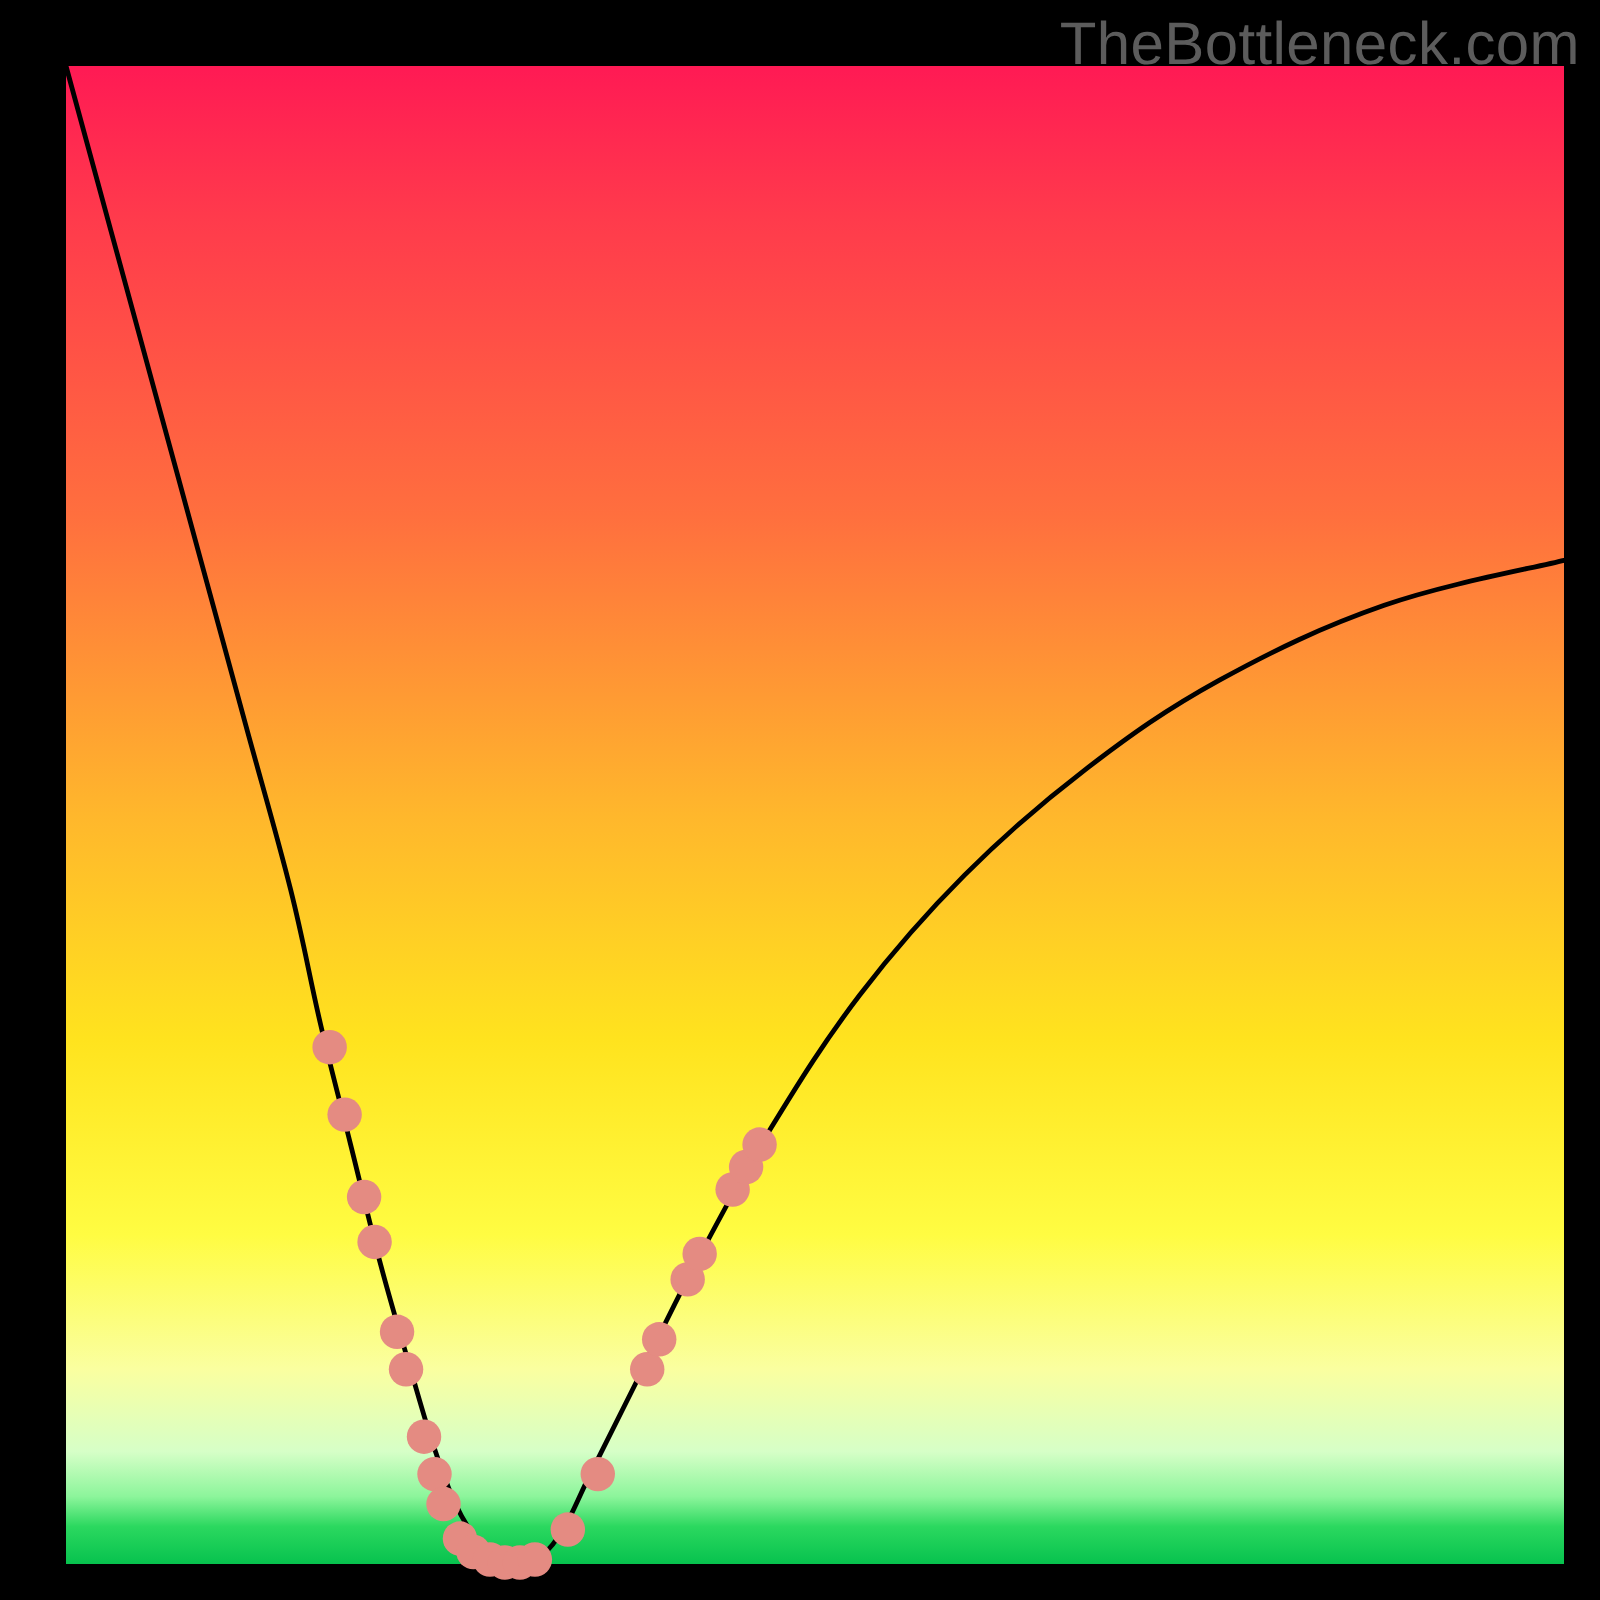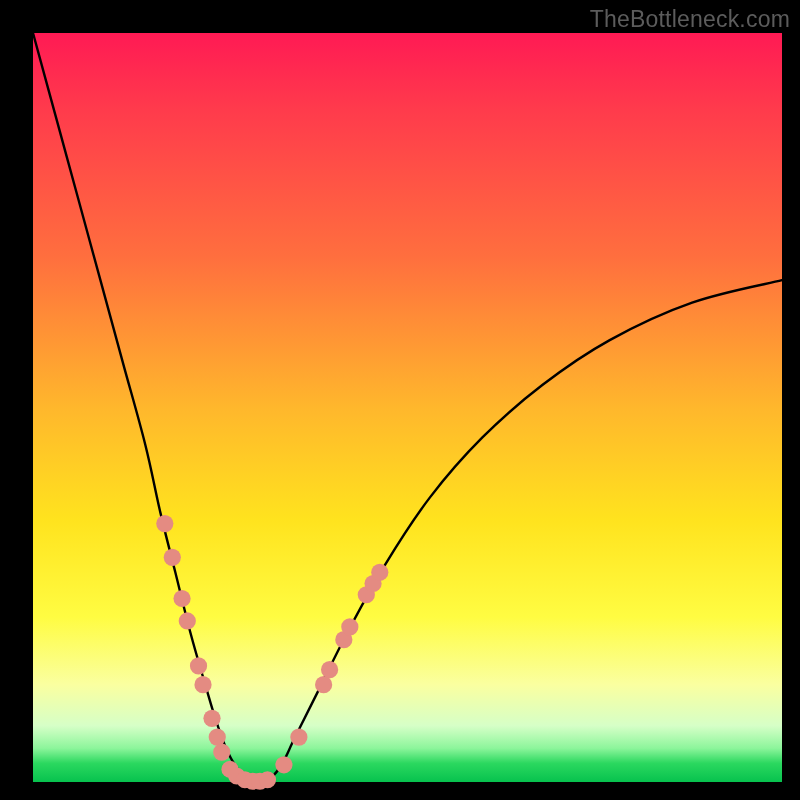--- a/index.html
+++ b/index.html
@@ -45,21 +45,21 @@
     top: 33px;
     width: 749px;
     height: 749px;
     overflow: visible;
   }
   .watermark {
     position: absolute;
     top: 6px;
     right: 10px;
     color: #5c5c5c;
-    font-size: 23px;
+    font-size: 30px;
     letter-spacing: 0.2px;
     user-select: none;
   }
 </style>
 </head>
 <body>
 
 <div class="stage">
 
   <div class="plot-area"></div>

